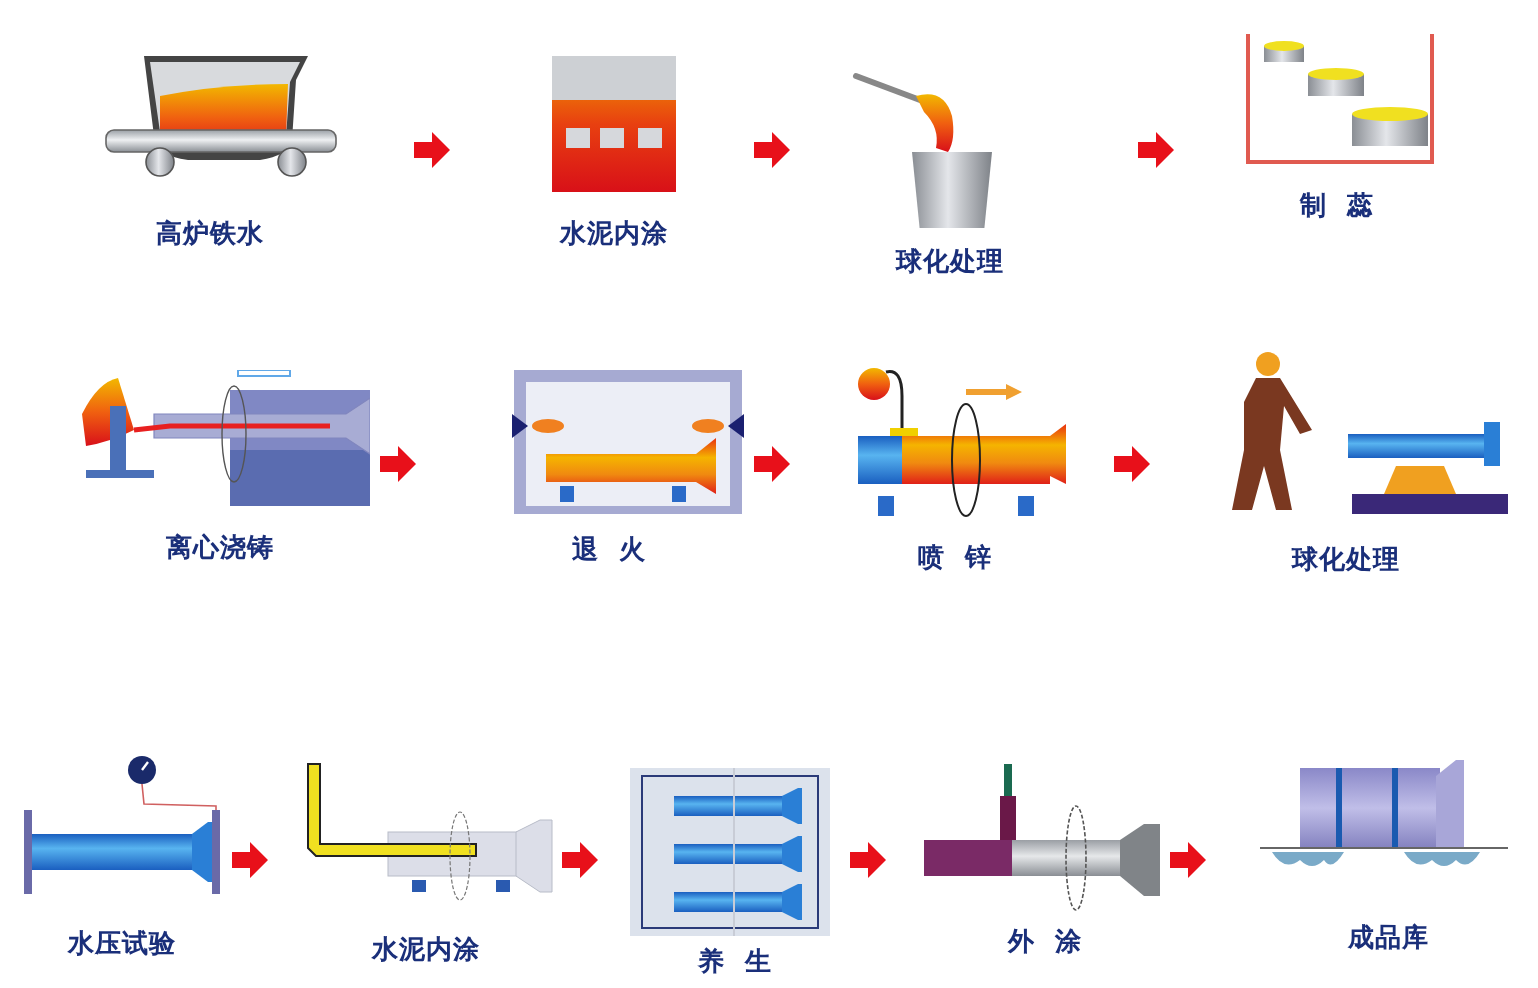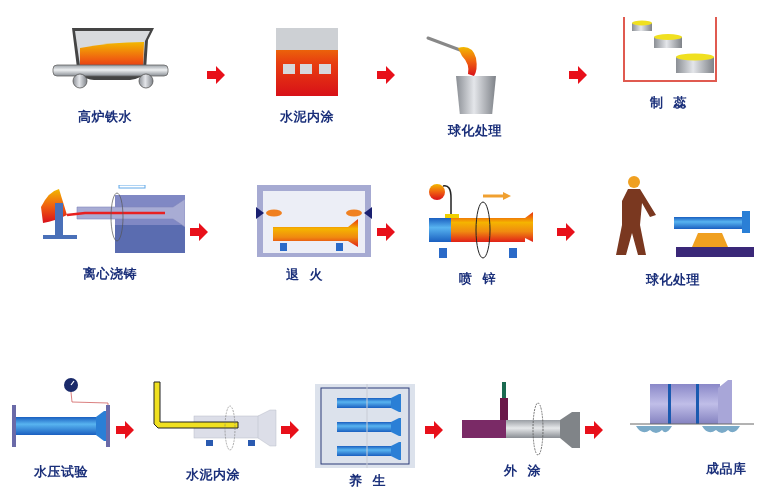--- a/index.html
+++ b/index.html
@@ -278,14 +278,14 @@
 <div class="step" style="left:622px;top:378px;width:145px;height:108px;">
   <svg width="145" height="75">
     <rect x="28" y="6" width="70" height="40" fill="url(#lavender)"></rect>
     <path d="M96 10 L106 2 L110 2 L110 46 L96 46 Z" fill="#a8a6d8"></path>
     <rect x="46" y="6" width="3" height="40" fill="#1a5ab0"></rect>
     <rect x="74" y="6" width="3" height="40" fill="#1a5ab0"></rect>
     <path d="M8 46 L132 46" stroke="#666" stroke-width="1"></path>
     <path d="M14 48 Q20 58 28 52 Q34 58 40 52 Q44 58 50 48 Z" fill="#7aaac8"></path>
     <path d="M80 48 Q86 58 94 52 Q100 58 106 52 Q112 58 118 48 Z" fill="#7aaac8"></path>
   </svg>
-  <div class="label" style="left:52px;top:82px;margin-left:32px;">成品库</div>
+  <div class="label" style="left:52px;top:82px;">成品库</div>
 </div>
 
 </body></html>

